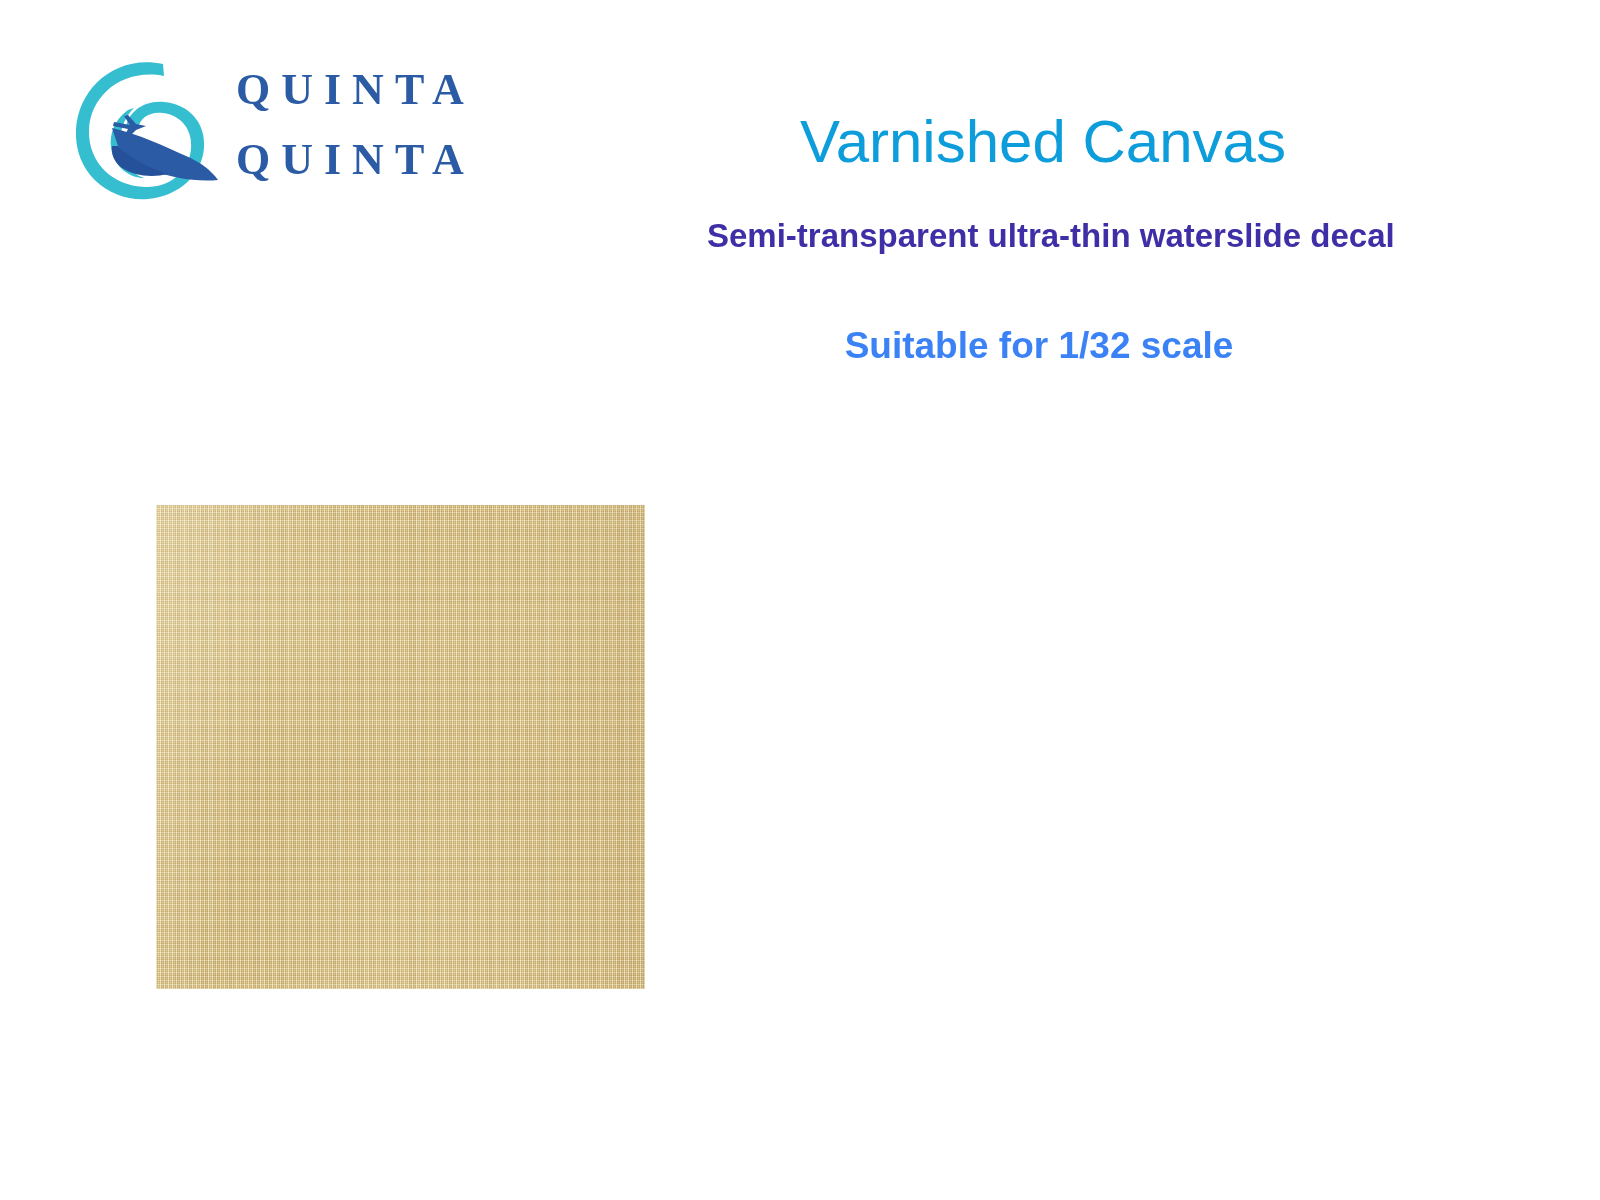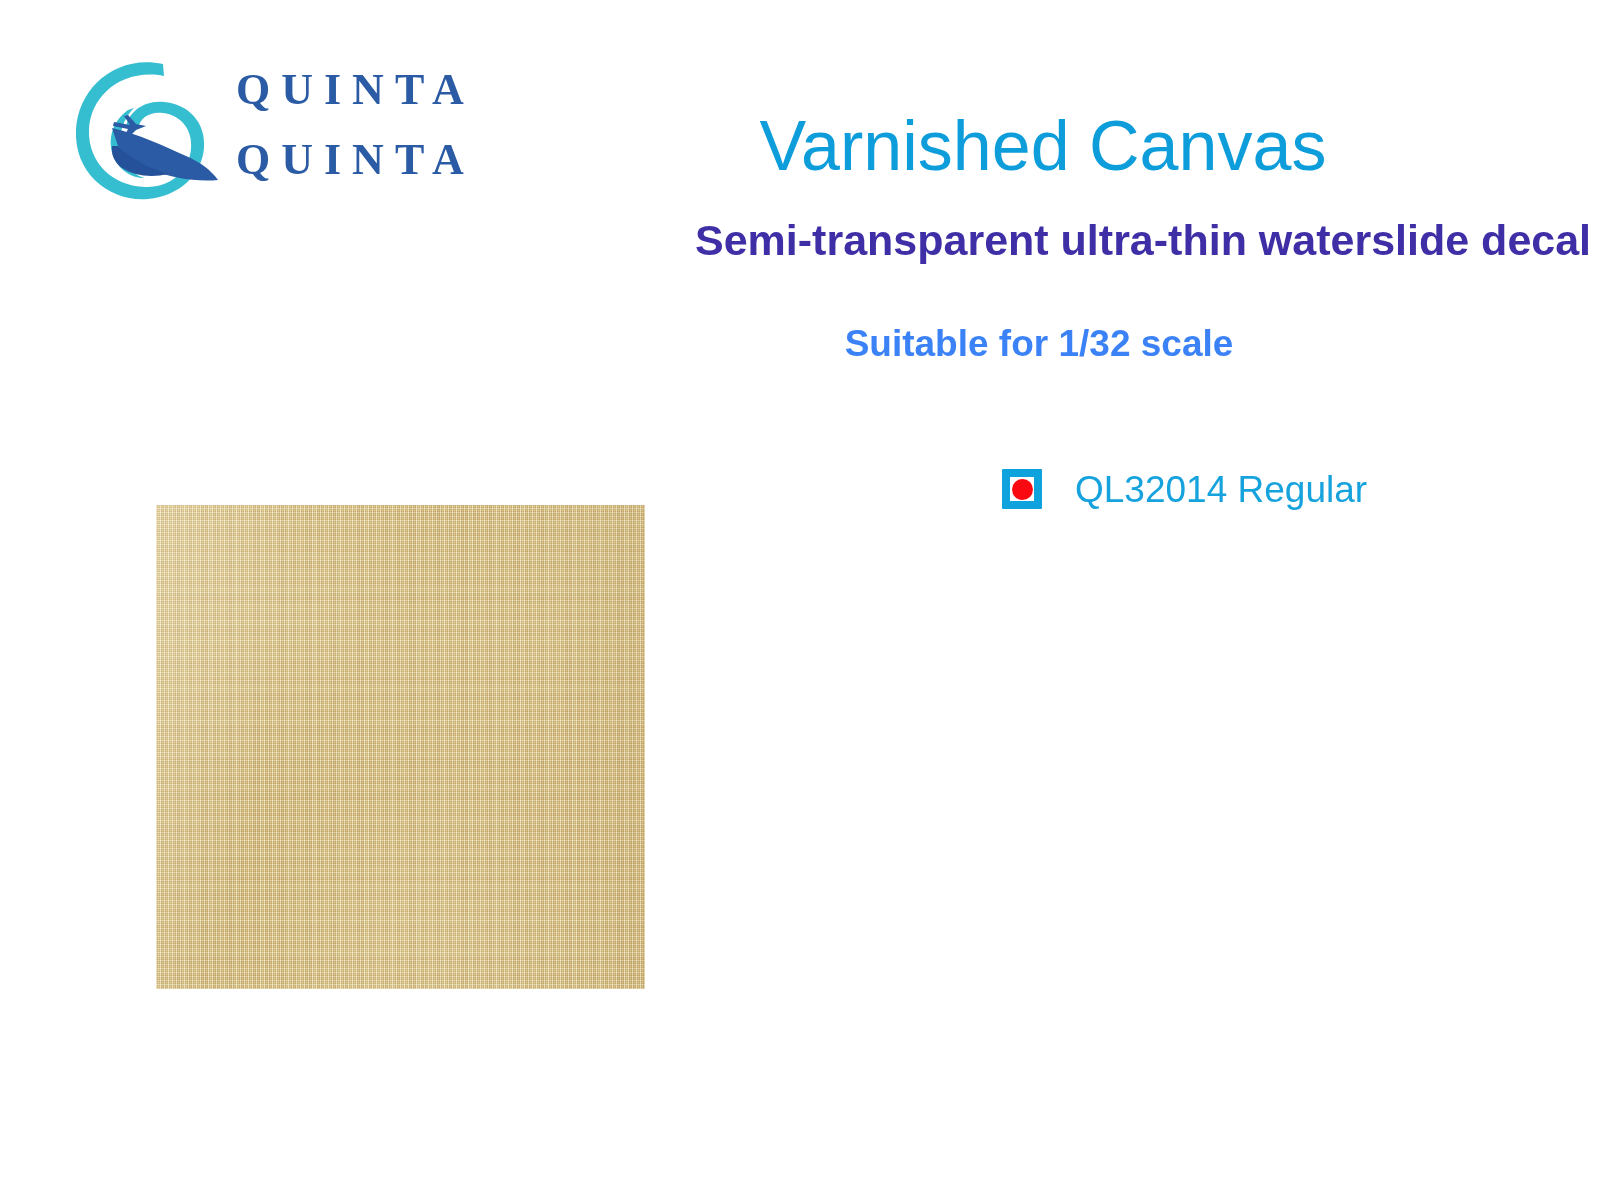--- a/index.html
+++ b/index.html
@@ -59,36 +59,36 @@
 
   
   #headline-col {
     position: absolute;
     left: 690px;
     top: 110px;
     width: 706px;
   }
   #product-title {
     color: #0d9ddb;
-    font-size: 70px;
+    font-size: 60px;
     font-weight: normal;
     line-height: 1.05;
     text-align: center;
     letter-spacing: 0px;
     white-space: nowrap;
     margin: 0;
   }
   #product-subtitle {
     color: #3f2fa6;
-    font-size: 43px;
+    font-size: 33px;
     font-weight: bold;
     line-height: 1.1;
     text-align: right;
     white-space: nowrap;
-    margin: 5px;
+    margin: 17px;
     padding-top: 28px;
   }
   #scale-note {
     color: #3b82f6;
     font-size: 37px;
     font-weight: bold;
     line-height: 1.1;
     text-align: center;
     white-space: nowrap;
     margin: 0;
@@ -245,26 +245,20 @@
   </div>
 
   <div id="headline-col">
     <h1 id="product-title">Varnished Canvas</h1>
     <div id="product-subtitle">Semi-transparent ultra-thin waterslide decal</div>
     <div id="scale-note">Suitable for 1/32 scale</div>
   </div>
 
   <div id="variant-list">
 
-    <div class="variant-row">
-      <span class="variant-box">
-        <span class="variant-dot"></span>
-      </span>
-      <span class="variant-label">QL32014 Regular</span>
-    </div>
 
 
   </div>
 
   <div id="swatch-wrap">
     <div id="swatch"></div>
     <div id="swatch-sheen"></div>
   </div>
 
 </div>

